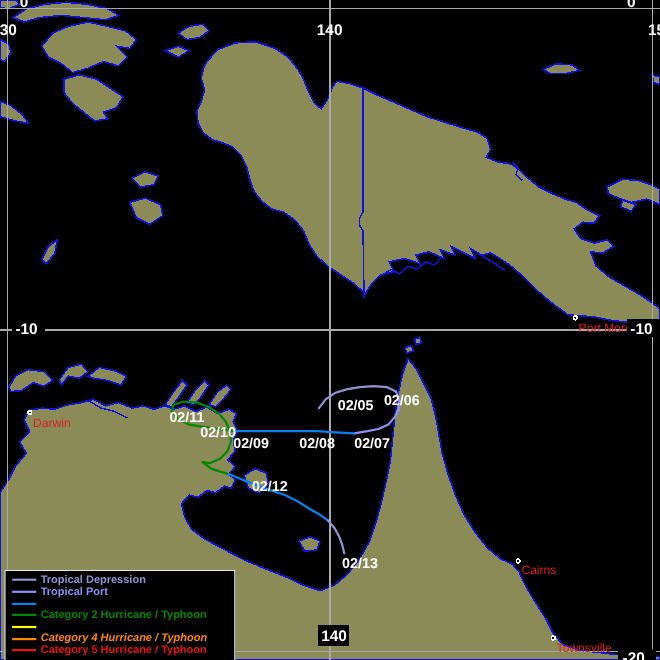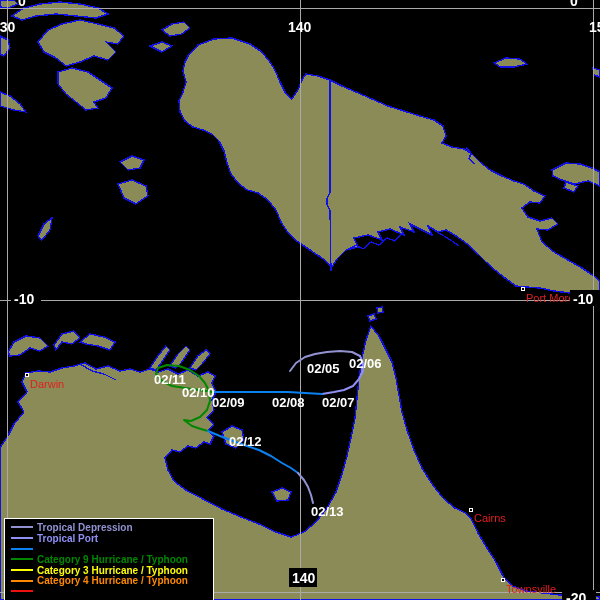--- a/index.html
+++ b/index.html
@@ -111,27 +111,27 @@
       </div>
       <div class="lrow">
         <span class="lline" style="background: rgb(143, 143, 245);"></span>
         <span class="ltext" style="color: rgb(143, 143, 245);">Tropical Port</span>
       </div>
       <div class="lrow">
         <span class="lline" style="background: rgb(11, 128, 240);"></span>
       </div>
       <div class="lrow">
         <span class="lline" style="background: rgb(0, 136, 0);"></span>
-        <span class="ltext" style="color: rgb(0, 136, 0);">Category 9 Hurricane / Typhoon</span>
+        <span class="ltext" style="color: rgb(0, 136, 0);">Category 2 Hurricane / Typhoon</span>
       </div>
       <div class="lrow">
         <span class="lline" style="background: rgb(255, 255, 0);"></span>
-        <span class="ltext" style="color: rgb(255, 255, 0);">Category 3 Hurricane / Typhoon</span>
       </div>
       <div class="lrow">
         <span class="lline" style="background: rgb(255, 136, 0);"></span>
-        <span class="ltext" style="color: rgb(255, 136, 0);">Category 4 Hurricane / Typhoon</span>
+        <span class="ltext" style="color: rgb(255, 136, 0); font-style: italic;">Category 4 Hurricane / Typhoon</span>
       </div>
       <div class="lrow">
         <span class="lline" style="background: rgb(238, 17, 17);"></span>
+        <span class="ltext" style="color: rgb(238, 17, 17);">Category 5 Hurricane / Typhoon</span>
       </div>
     </div>
 </div>
 
 </body></html>

